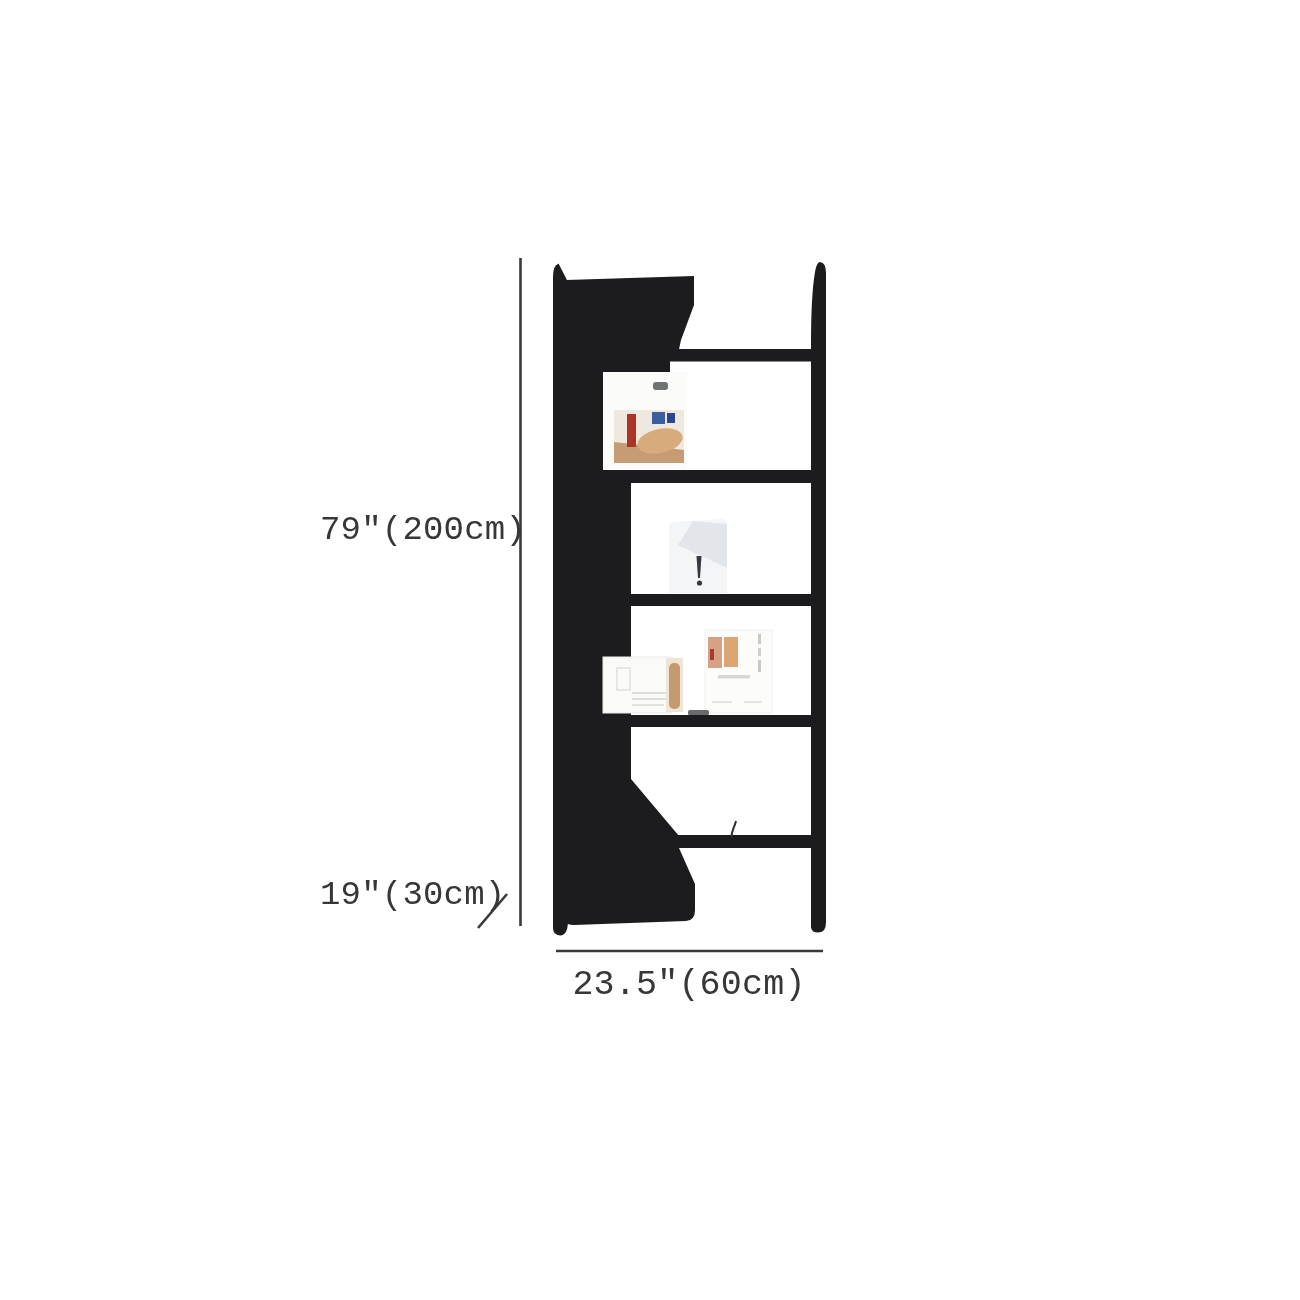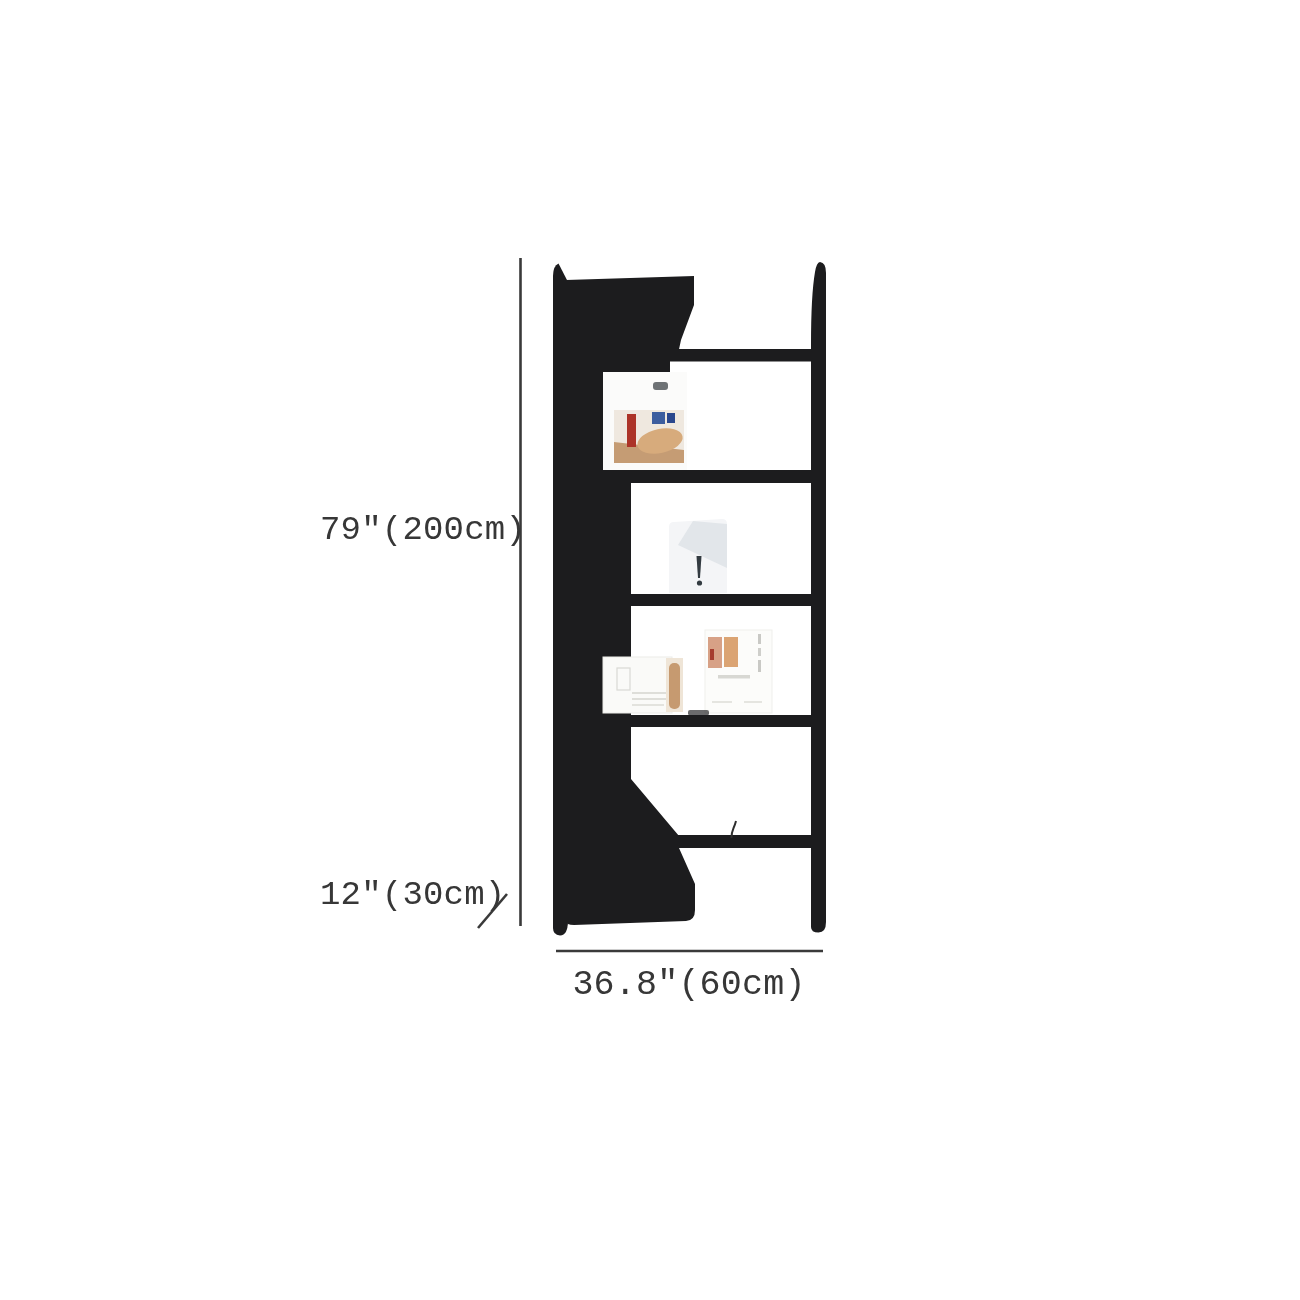--- a/index.html
+++ b/index.html
@@ -122,17 +122,17 @@
 
     <g>
       <line x1="520.5" y1="258" x2="520.5" y2="926" stroke="#3a3a3a" stroke-width="2.6"></line>
       <line x1="478" y1="928" x2="507" y2="894" stroke="#3a3a3a" stroke-width="2.6"></line>
       <line x1="556" y1="951" x2="823" y2="951" stroke="#3a3a3a" stroke-width="2.6"></line>
     </g>
   </svg>
 
   <div class="dim-label label-height">79″(200cm)</div>
 
-  <div class="dim-label label-depth">12″(30cm)</div>
+  <div class="dim-label label-depth">19″(30cm)</div>
 
-  <div class="dim-label label-width">36.8″(60cm)</div>
+  <div class="dim-label label-width">23.5″(60cm)</div>
 
 </div>
 
 </body></html>

